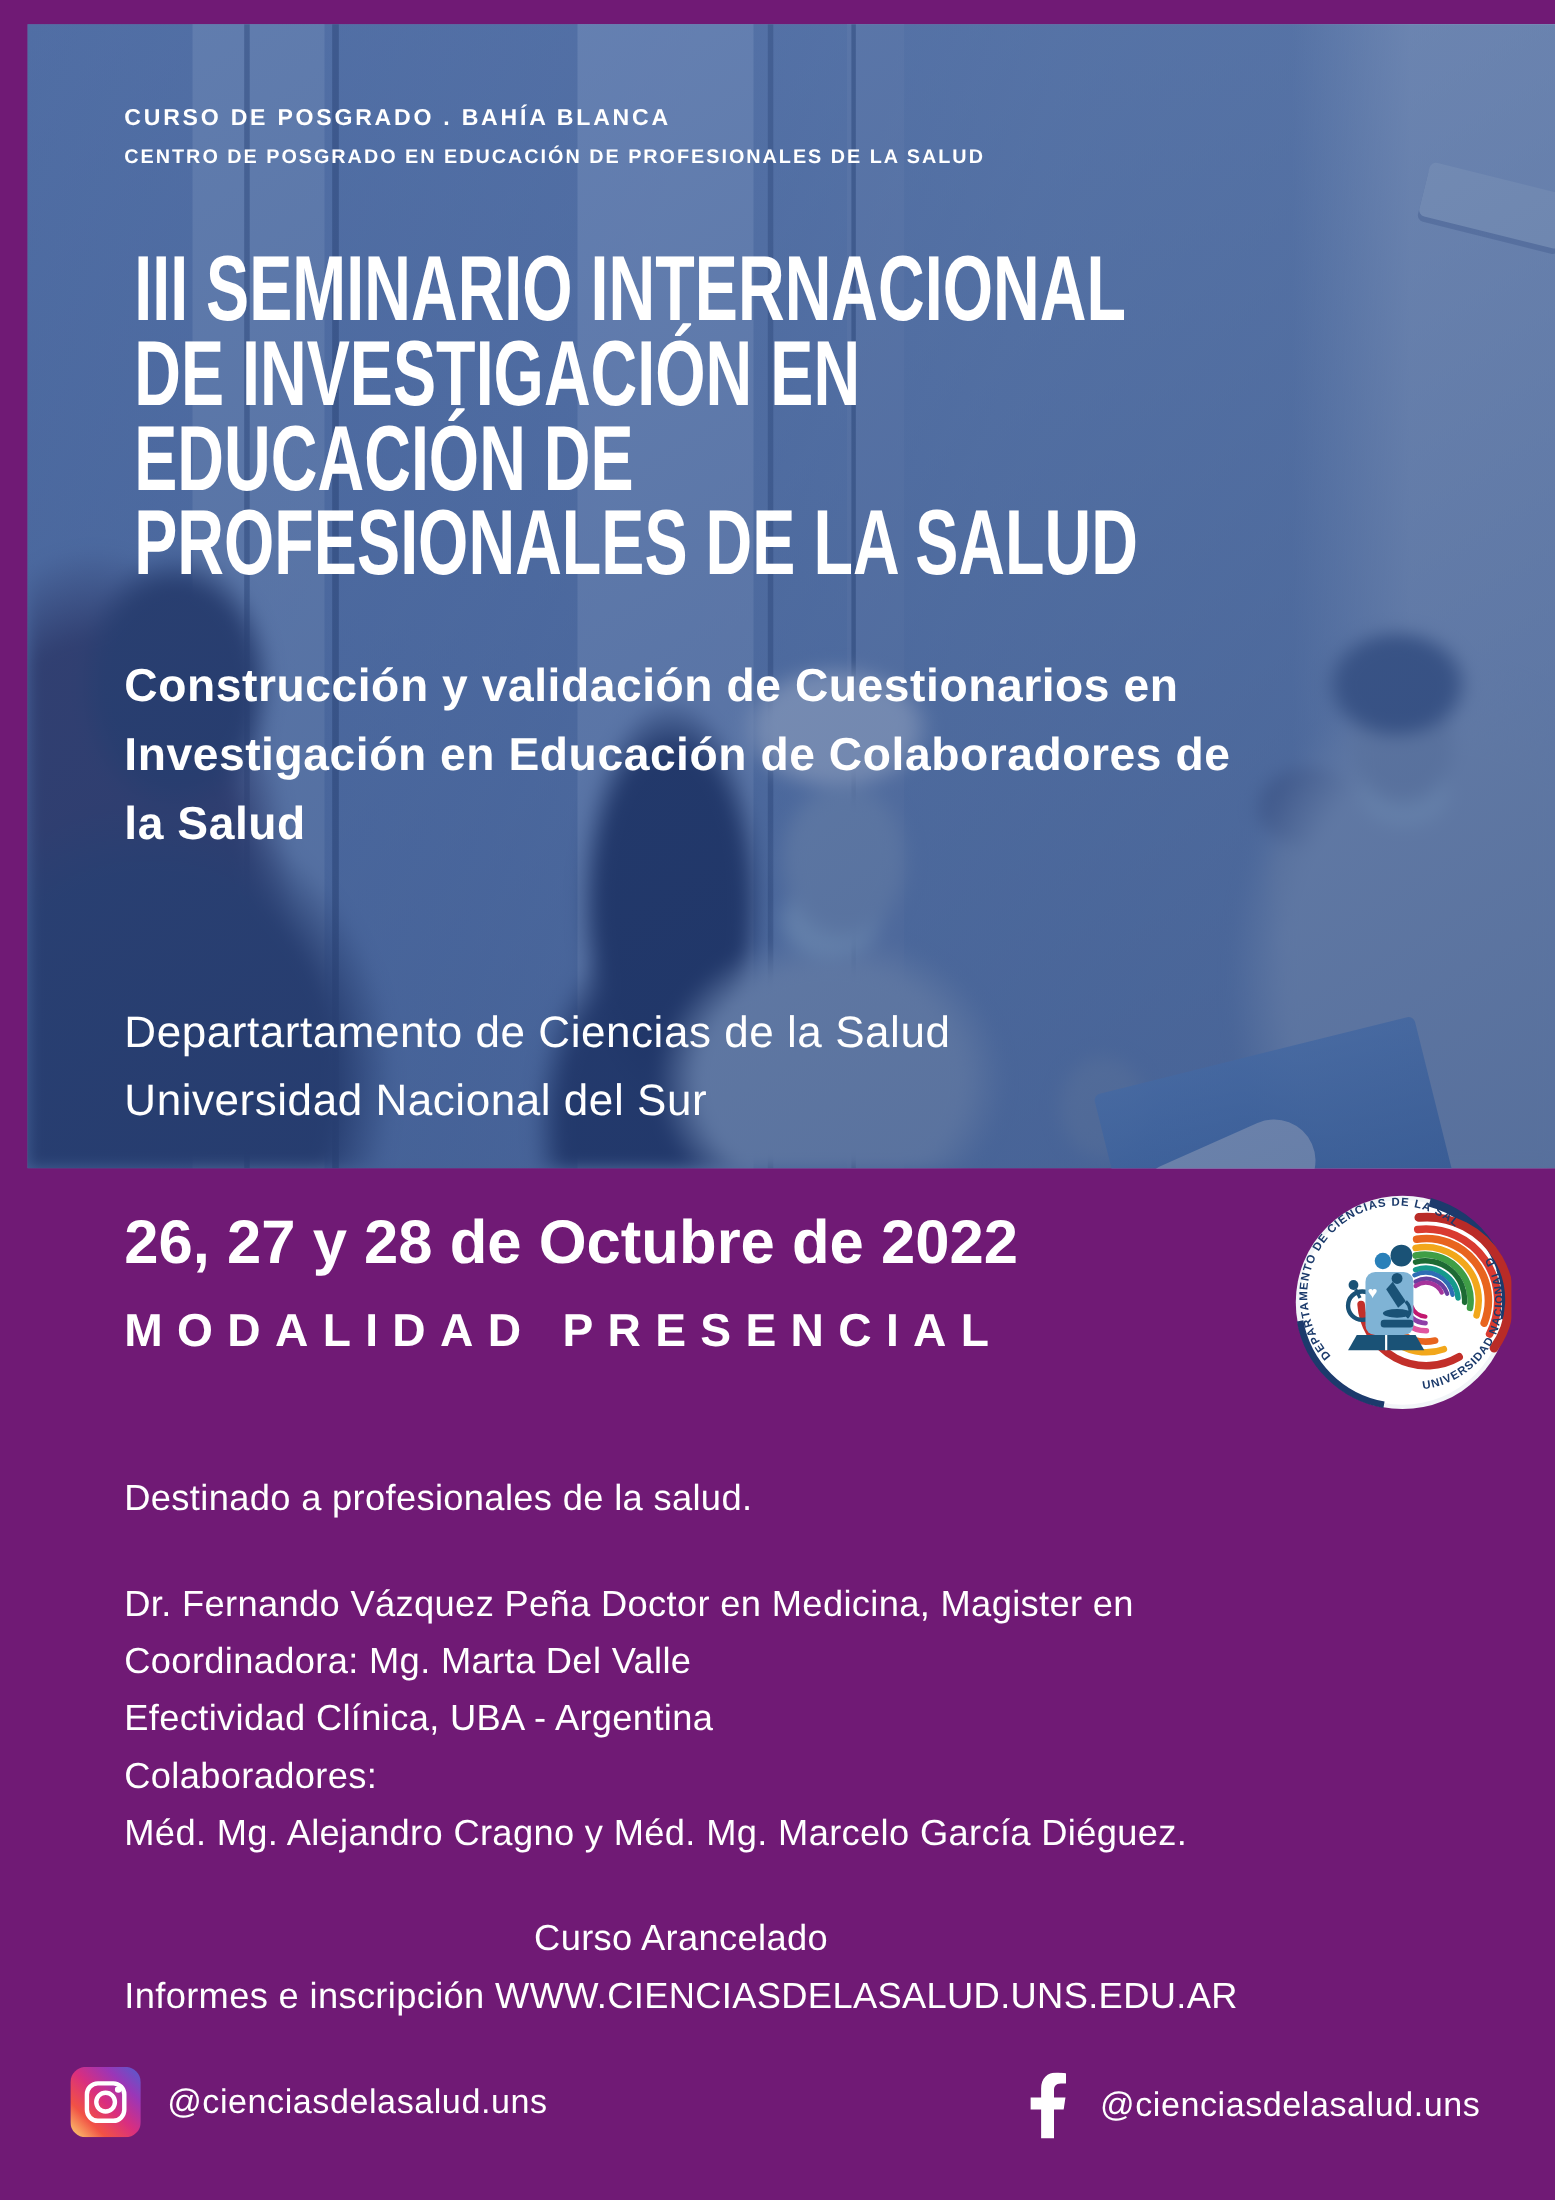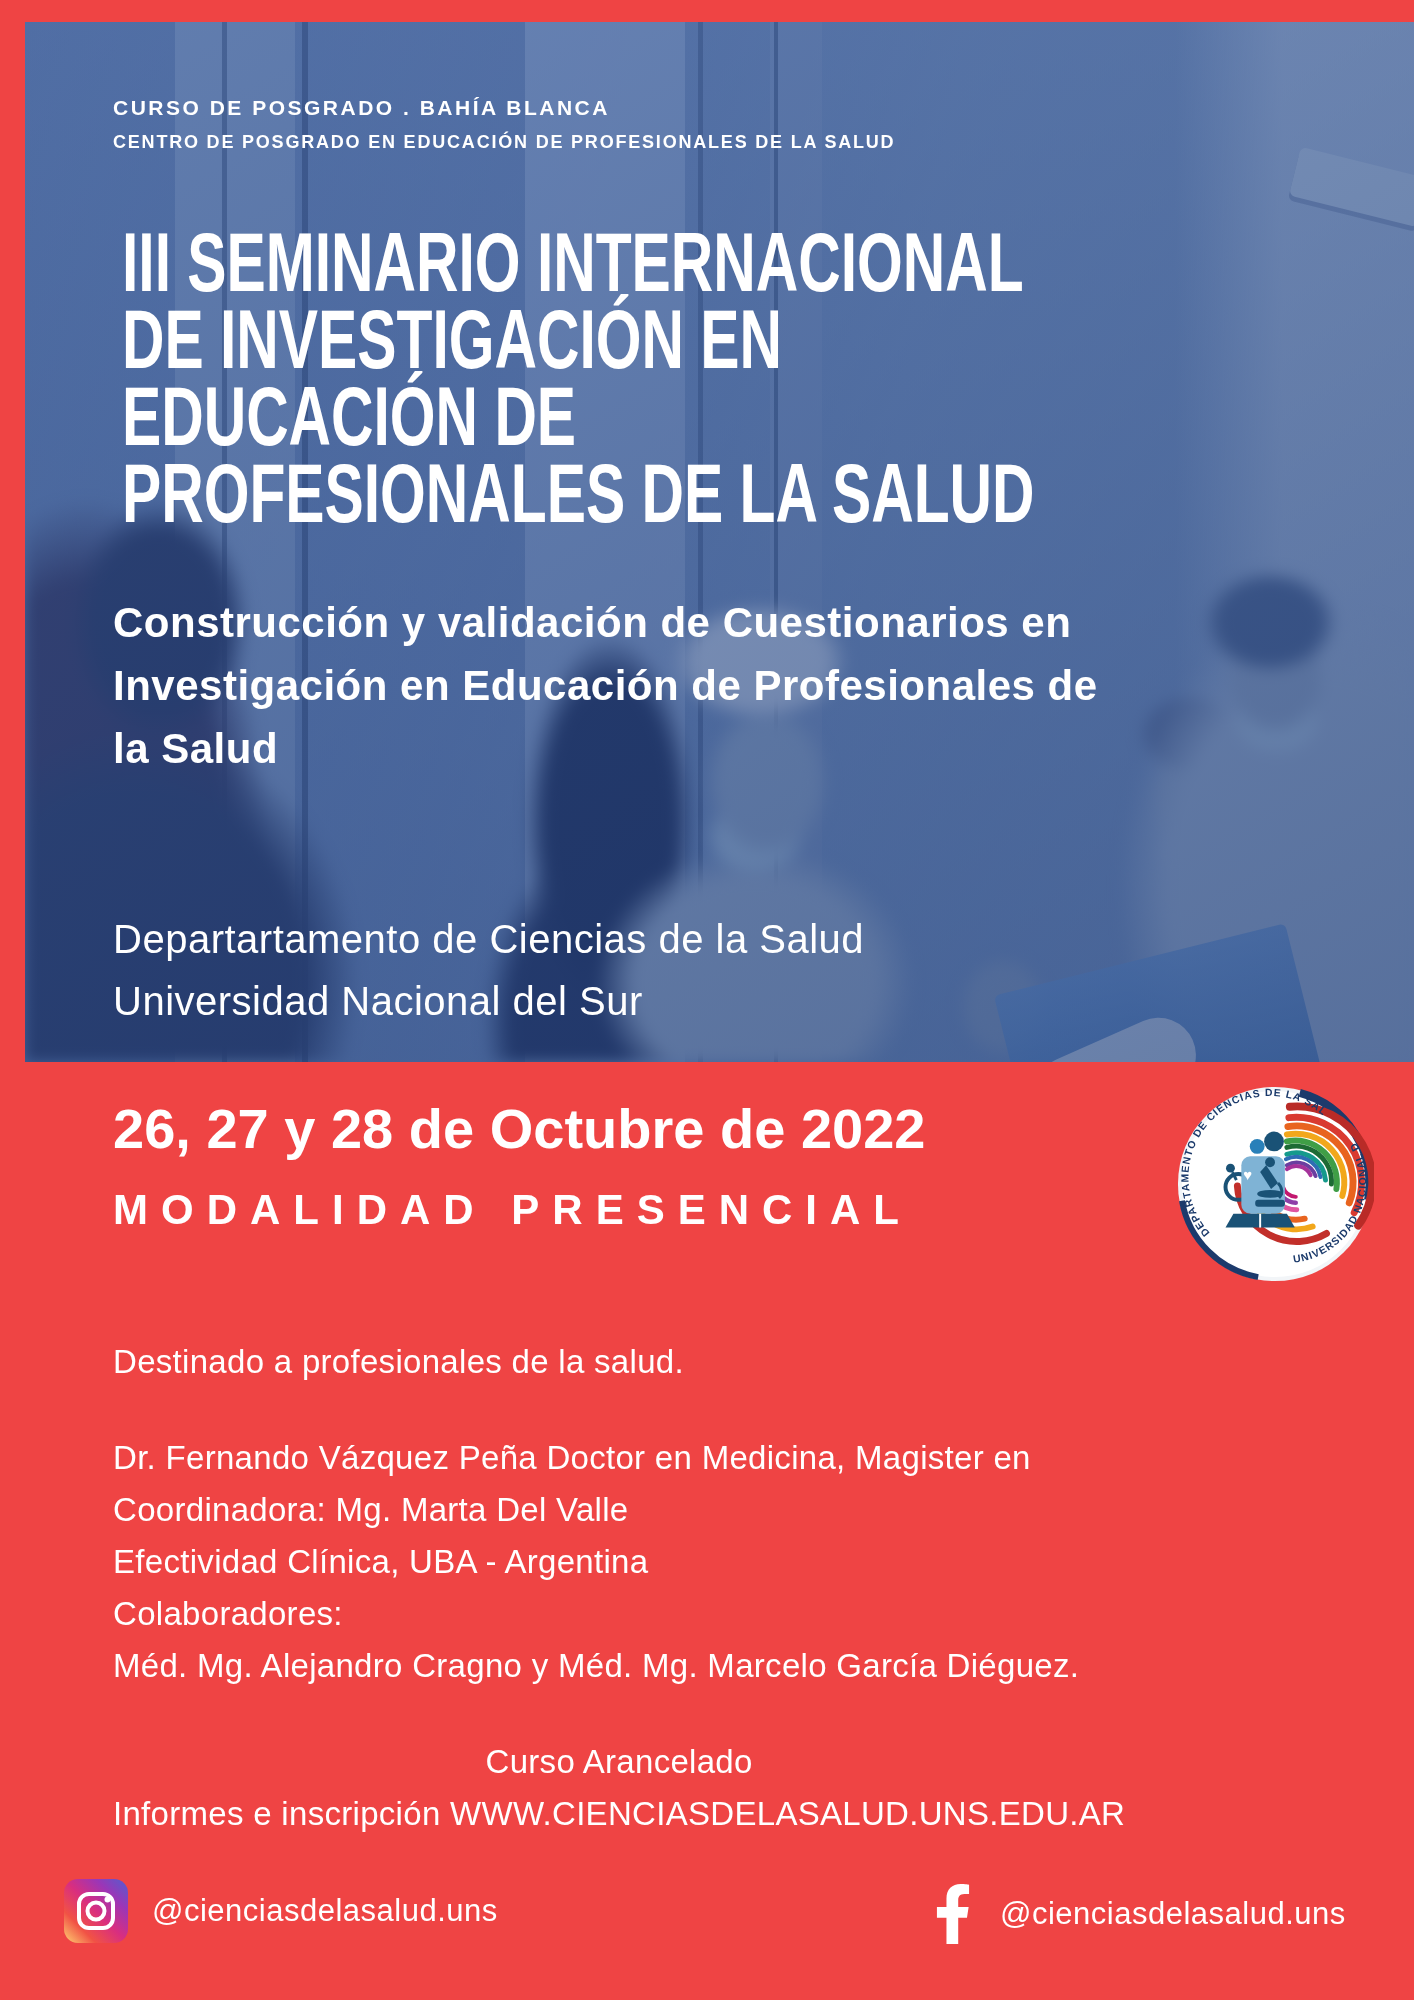--- a/index.html
+++ b/index.html
@@ -1,18 +1,18 @@
 <!DOCTYPE html>
 <html><head>
 <meta charset="utf-8">
 <style>
   html,body{margin:0;padding:0;background:#ffffff;}
   .poster{
     position:relative;width:1414px;height:2000px;overflow:hidden;
-    background:#ef4444;
+    background:#701a75;
     font-family:"Liberation Sans", sans-serif;color:#ffffff;
   }
   
   .photo{
     position:absolute;left:25px;top:22px;right:0;height:1040px;overflow:hidden;
     background:linear-gradient(100deg,#5c78a8 0%,#6783b2 35%,#7490ba 60%,#7f9ac2 100%);
   }
   .photo .layer{position:absolute;top:0;bottom:0;}
   .panel-a{left:150px;width:120px;background:rgba(134,158,194,.75);}
   .panel-b{left:500px;width:160px;background:rgba(146,169,205,.8);}
@@ -106,21 +106,21 @@
 
   <div class="abs title">
     <div>III SEMINARIO INTERNACIONAL</div>
     <div>DE INVESTIGACIÓN EN</div>
     <div>EDUCACIÓN DE</div>
     <div>PROFESIONALES DE LA SALUD</div>
   </div>
 
   <div class="abs subtitle">
     <div>Construcción y validación de Cuestionarios en</div>
-    <div>Investigación en Educación de Profesionales de</div>
+    <div>Investigación en Educación de Colaboradores de</div>
     <div>la Salud</div>
   </div>
 
   <div class="abs organizer">
     <div>Departartamento de Ciencias de la Salud</div>
     <div>Universidad Nacional del Sur</div>
   </div>
 
   <div class="abs date-line">26, 27 y 28 de Octubre de 2022</div>
   <div class="abs modality-line">MODALIDAD PRESENCIAL</div>

